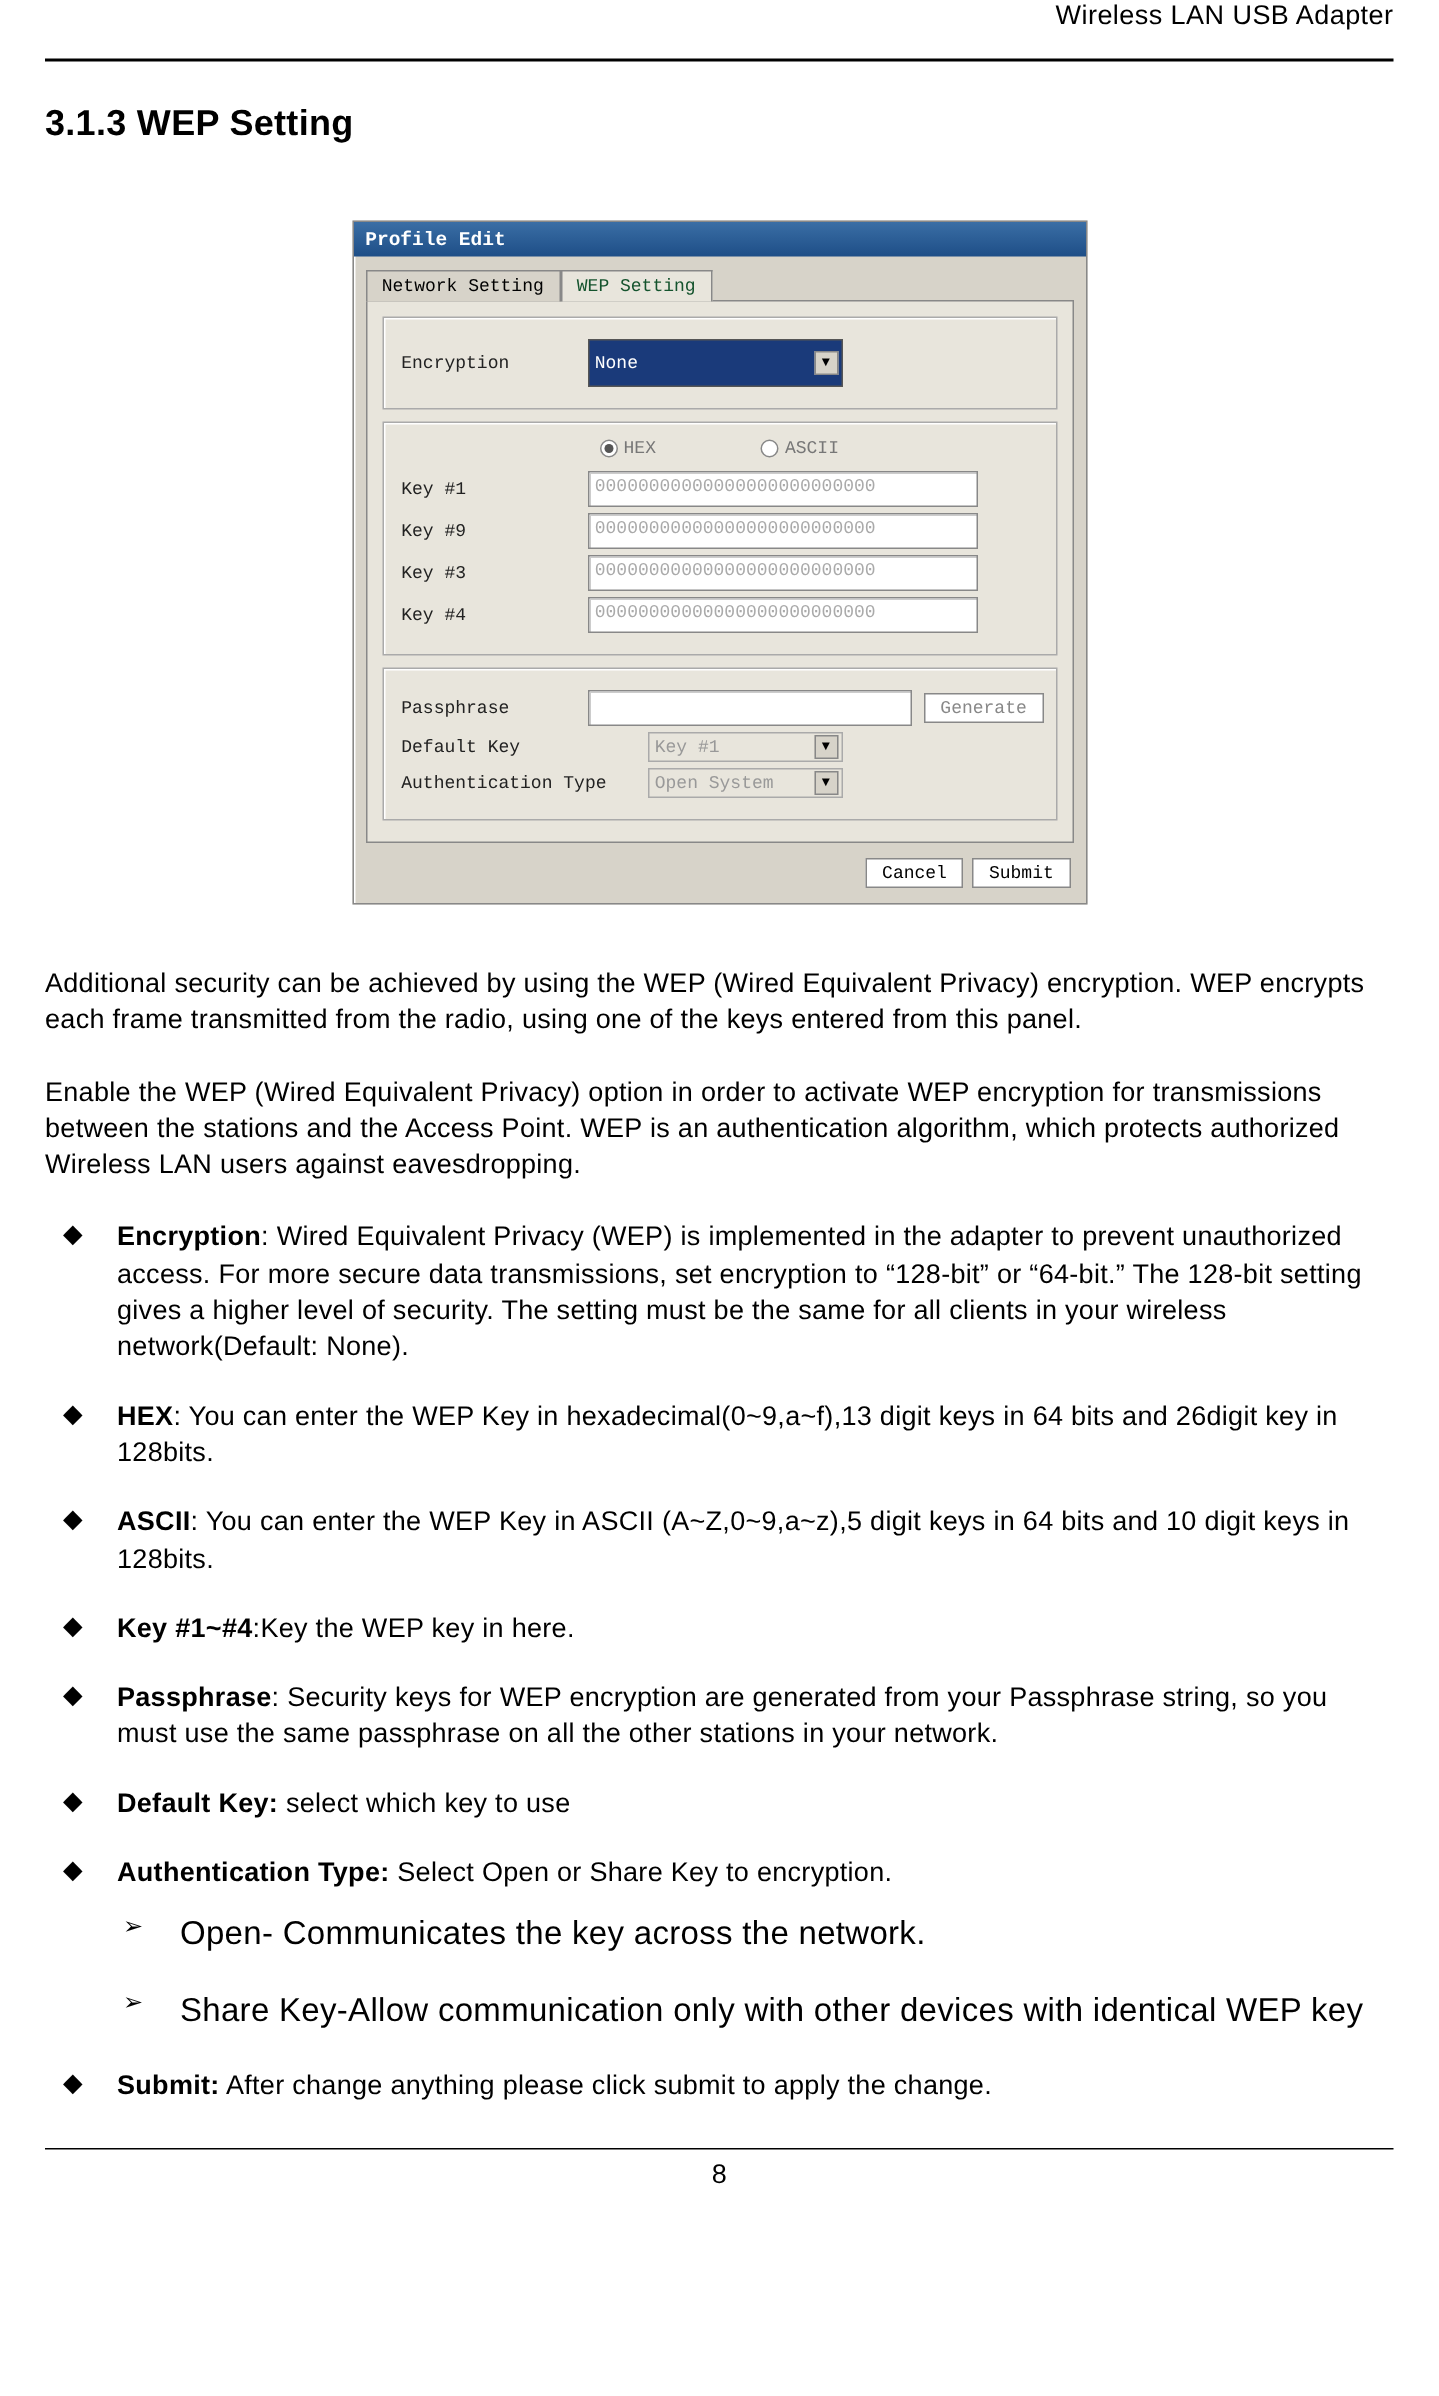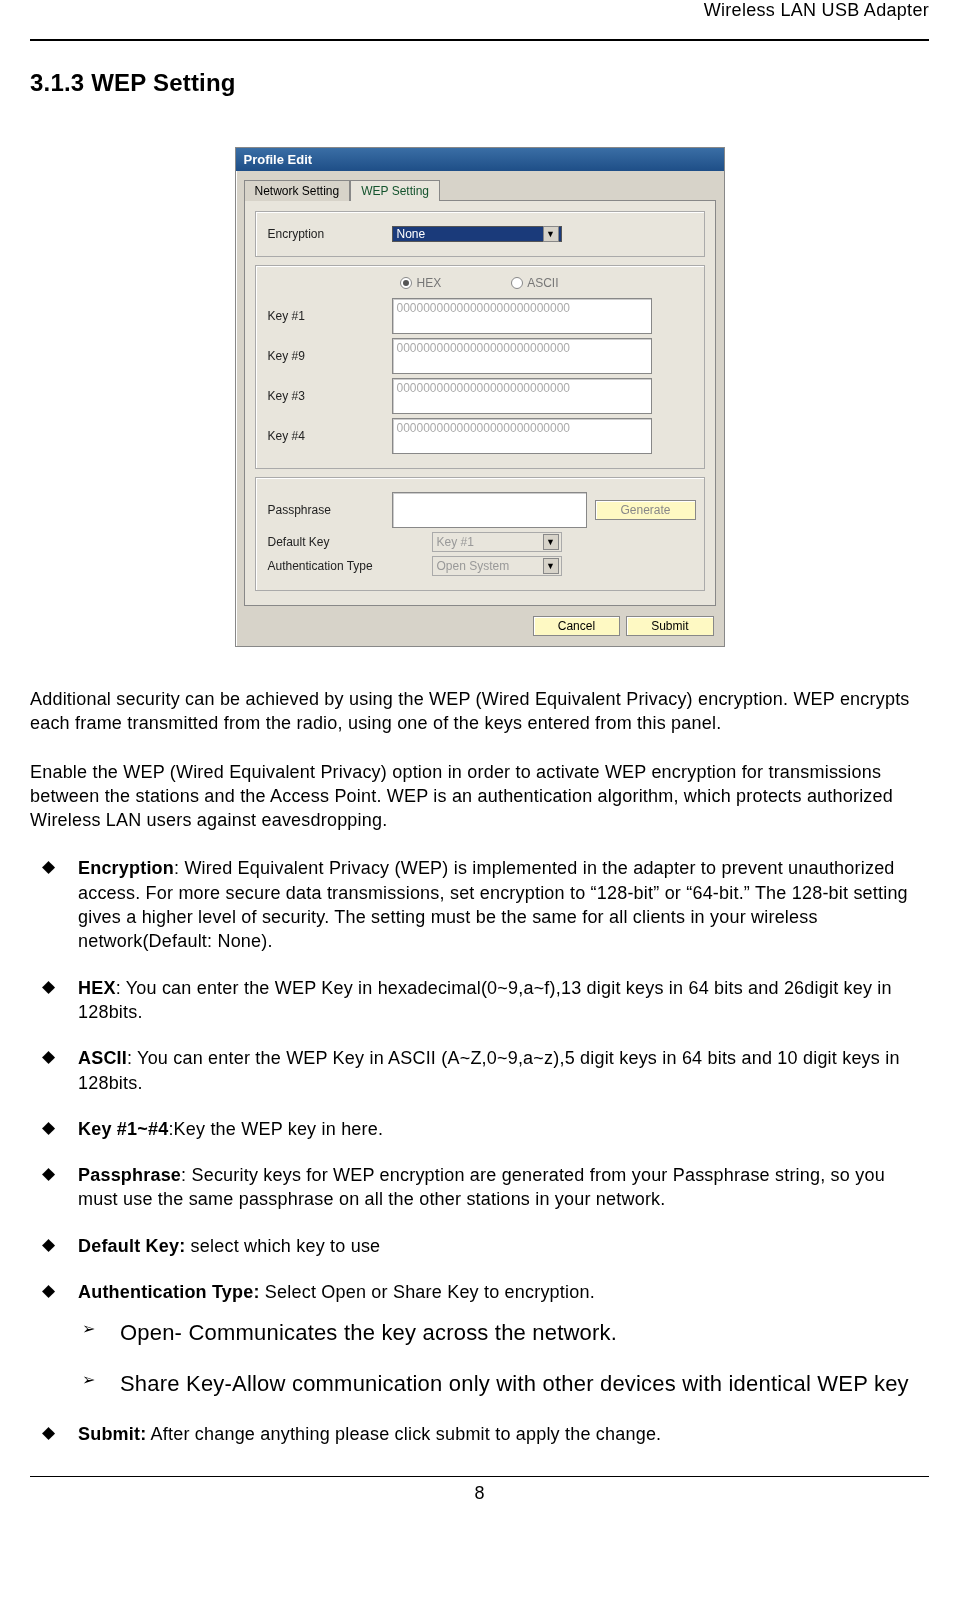--- a/index.html
+++ b/index.html
@@ -31,21 +31,21 @@
   
   .dialog-wrap {
     display:flex;
     justify-content:center;
     margin-bottom: 40px;
   }
   .dialog {
     width: 490px;
     background: #d7d3c9;
     border: 1px solid #888;
-    font-family: Liberation Sans, sans-serif;
+    font-family: Liberation Mono, monospace;
     font-size: 12px;
     color: #000;
     box-shadow: 1px 1px 0 #fff inset;
   }
   .titlebar {
     background: linear-gradient(#3a6ea5,#1e4e87);
     color:#fff;
     padding: 4px 8px;
     font-weight: bold;
     font-size: 13px;
@@ -90,21 +90,21 @@
     gap: 8px;
   }
   .row-label {
     width: 120px;
     font-size:12px;
     color:#222;
     padding-left: 4px;
   }
   .dd {
     flex:0 0 170px;
-    height:16px;
+    height:32px;
     background:#1a3a7a;
     color:#fff;
     border:1px solid #555;
     display:flex;
     align-items:center;
     justify-content:space-between;
     padding:0 2px 0 4px;
     font-size:12px;
   }
   .dd-btn {
@@ -118,33 +118,33 @@
     margin-bottom:8px;
     font-size:12px;
   }
   .radio-item { display:flex; align-items:center; gap:4px; }
   .radio-dot {
     width:12px;height:12px;border:1px solid #888;border-radius:50%;background:#fff;display:inline-flex;align-items:center;justify-content:center;
   }
   .radio-dot.inner::after { content:'';width:6px;height:6px;border-radius:50%;background:#555; }
   .txt {
     flex:1;
-    height:36px;
+    height:24px;
     background:#fff;
     border:1px solid #888;
     color:#aaa;
     font-size:12px;
     padding:2px 4px;
     box-shadow: inset 1px 1px 0 #ccc;
   }
   .txt.short { flex:0 0 260px; }
   .btn {
-    background:#fef9c3;
+    background:#ffffff;
     border:1px solid #888;
-    padding:2px 24px;
+    padding:2px 10px;
     font-size:12px;
     color:#888;
     box-shadow:1px 1px 0 #fff inset;
   }
   .btn.enabled { color:#000; }
   .dd-dis {
     flex:0 0 130px;
     height:20px;
     background:#e8e5dc;
     border:1px solid #aaa;

